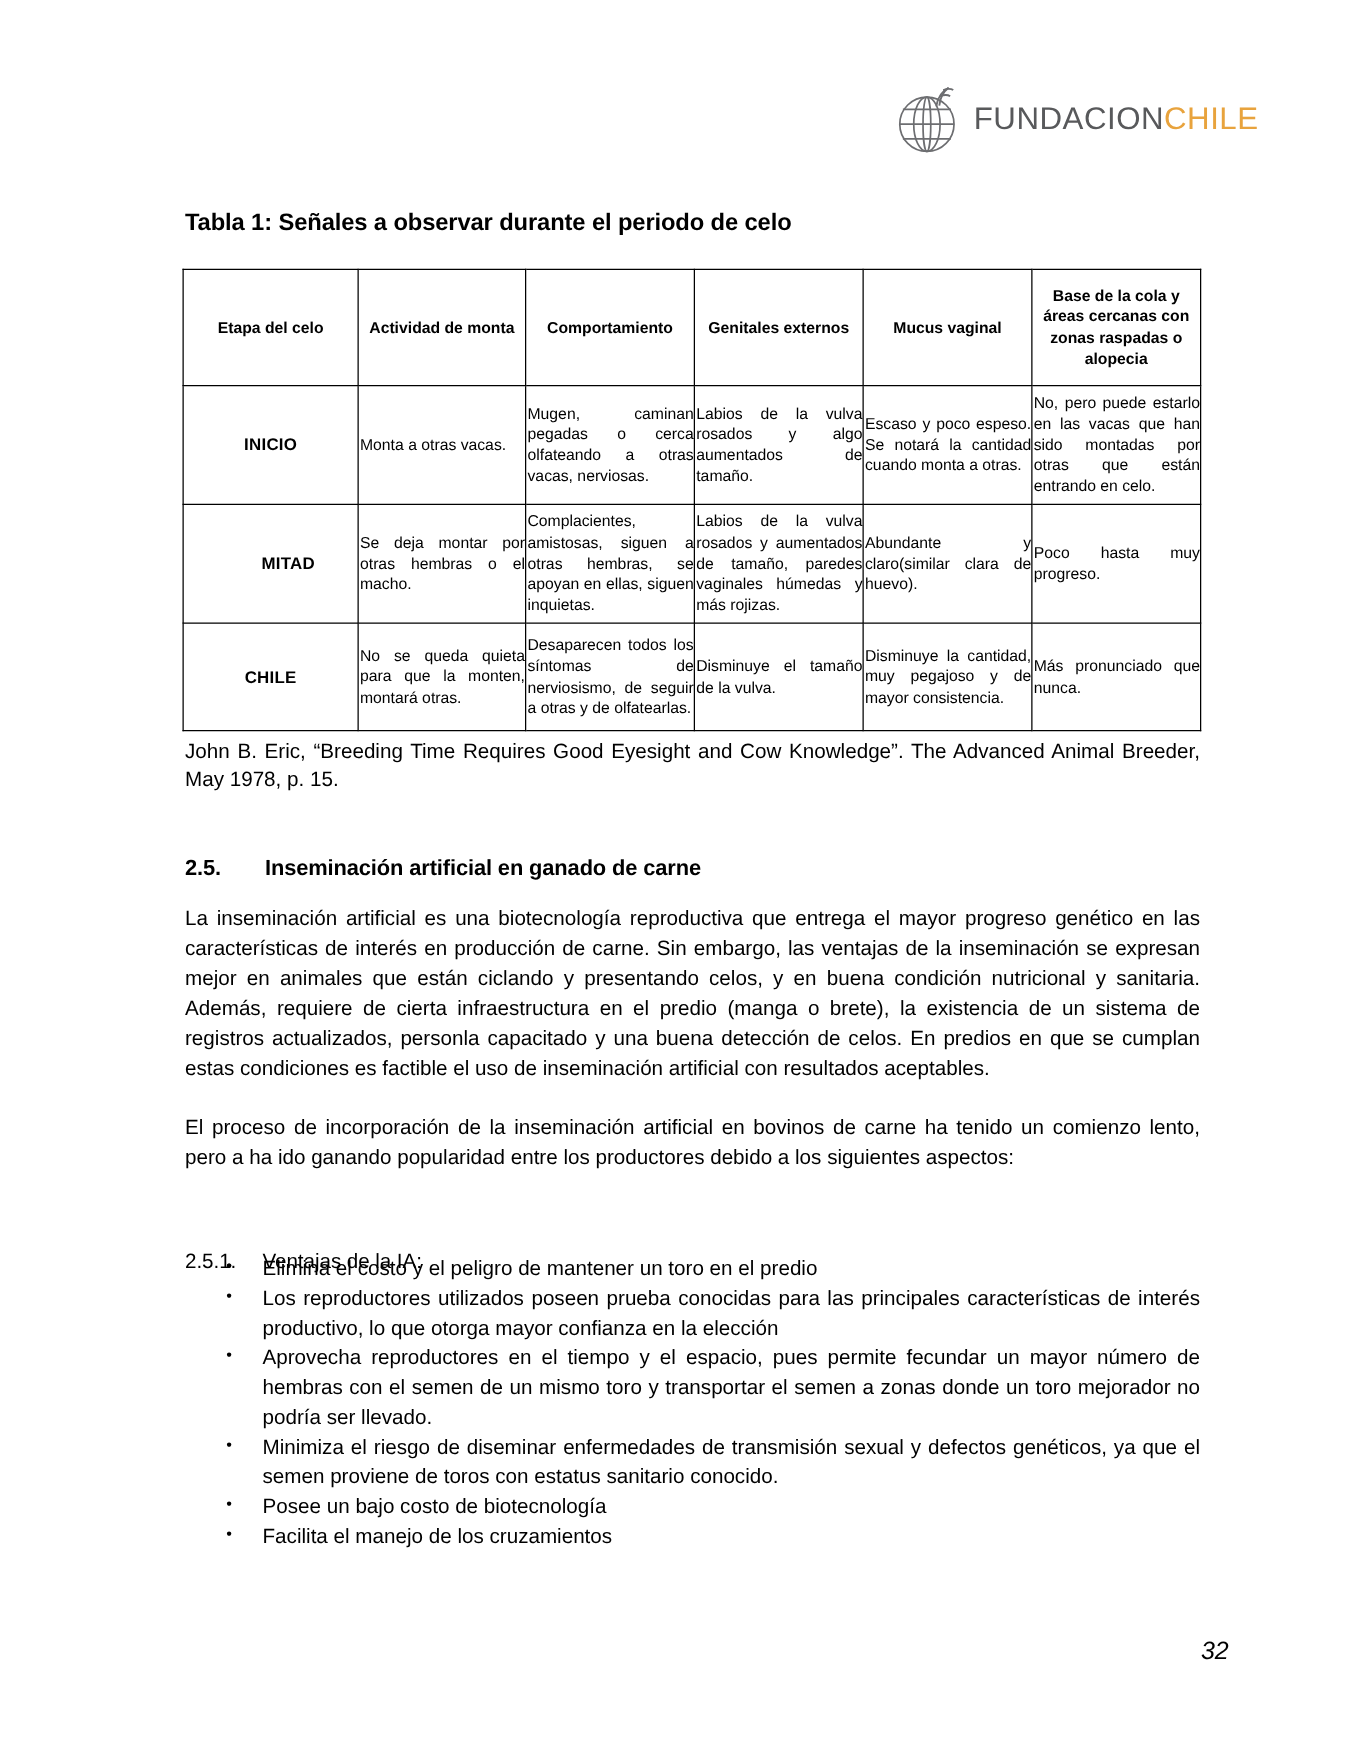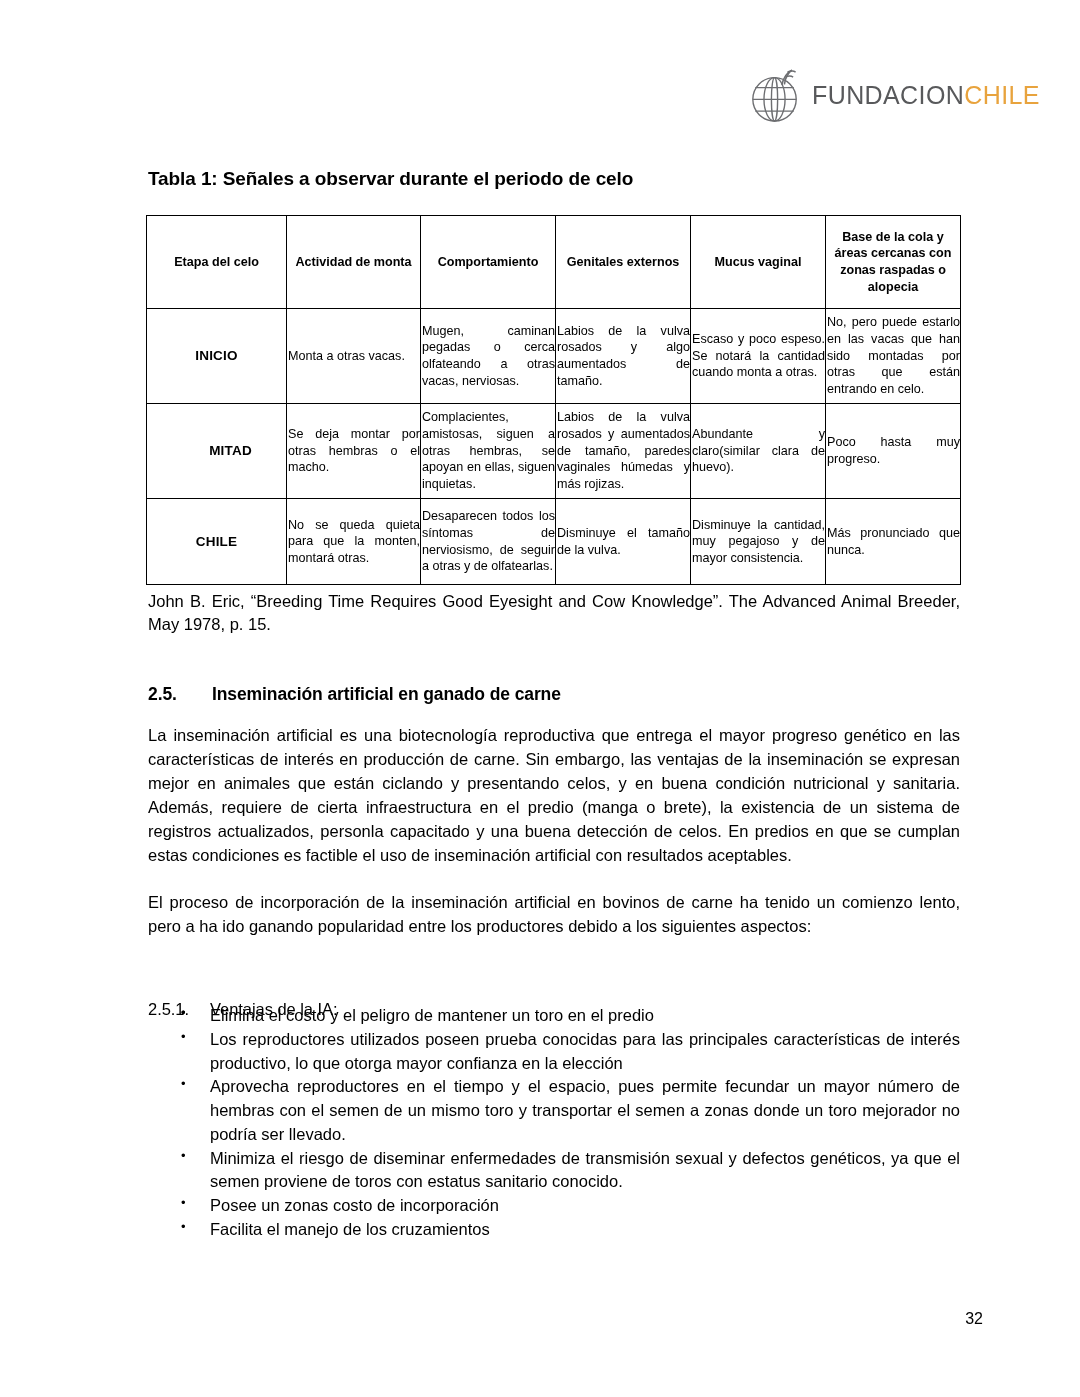--- a/index.html
+++ b/index.html
@@ -17,21 +17,21 @@
     height: 1397px;
     background: #ffffff;
     overflow: hidden;
     box-sizing: border-box;
   }
 
   
   .logo-block {
     position: absolute;
     top: 62px;
-    left: 746px;
+    left: 713px;
     width: 270px;
     height: 66px;
     display: flex;
     align-items: center;
   }
   .logo-mark {
     width: 62px;
     height: 62px;
     flex: 0 0 auto;
     margin-right: 4px;
@@ -178,21 +178,22 @@
     left: 33px;
     top: 0;
     font-size: 13px;
     line-height: inherit;
   }
 
   .page-number {
     position: absolute;
     right: 97px;
     top: 1310px;
-    font-size: 16px;
+    font-size: 20px;
+    font-style: italic;
   }
 </style>
 </head>
 <body>
 
 <div class="page">
 
   <div class="logo-block">
     <svg class="logo-mark" viewBox="0 0 100 100">
       <g fill="none" stroke="#6d6e71" stroke-width="2.2">
@@ -304,19 +305,19 @@
   <div class="h3">
     <span class="num">2.5.1.</span><span>Ventajas de la IA:</span>
   </div>
 
   <ul class="bullets">
     <li><span class="bullet">•</span></li>
     <li><span class="bullet">•</span><span>Elimina el costo y el peligro de mantener un toro en el predio</span></li>
     <li><span class="bullet">•</span><span>Los reproductores utilizados poseen prueba conocidas para las principales características de interés productivo, lo que otorga mayor confianza en la elección</span></li>
     <li><span class="bullet">•</span><span>Aprovecha reproductores en el tiempo y el espacio, pues permite fecundar un mayor número de hembras con el semen de un mismo toro y transportar el semen a zonas donde un toro mejorador no podría ser llevado.</span></li>
     <li><span class="bullet">•</span><span>Minimiza el riesgo de diseminar enfermedades de transmisión sexual y defectos genéticos, ya que el semen proviene de toros con estatus sanitario conocido.</span></li>
-    <li><span class="bullet">•</span><span>Posee un zonas costo de incorporación</span></li>
+    <li><span class="bullet">•</span><span>Posee un bajo costo de biotecnología</span></li>
     <li><span class="bullet">•</span><span>Facilita el manejo de los cruzamientos</span></li>
   </ul>
 
   <div class="page-number">32</div>
 
 </div>
 
 </body></html>

